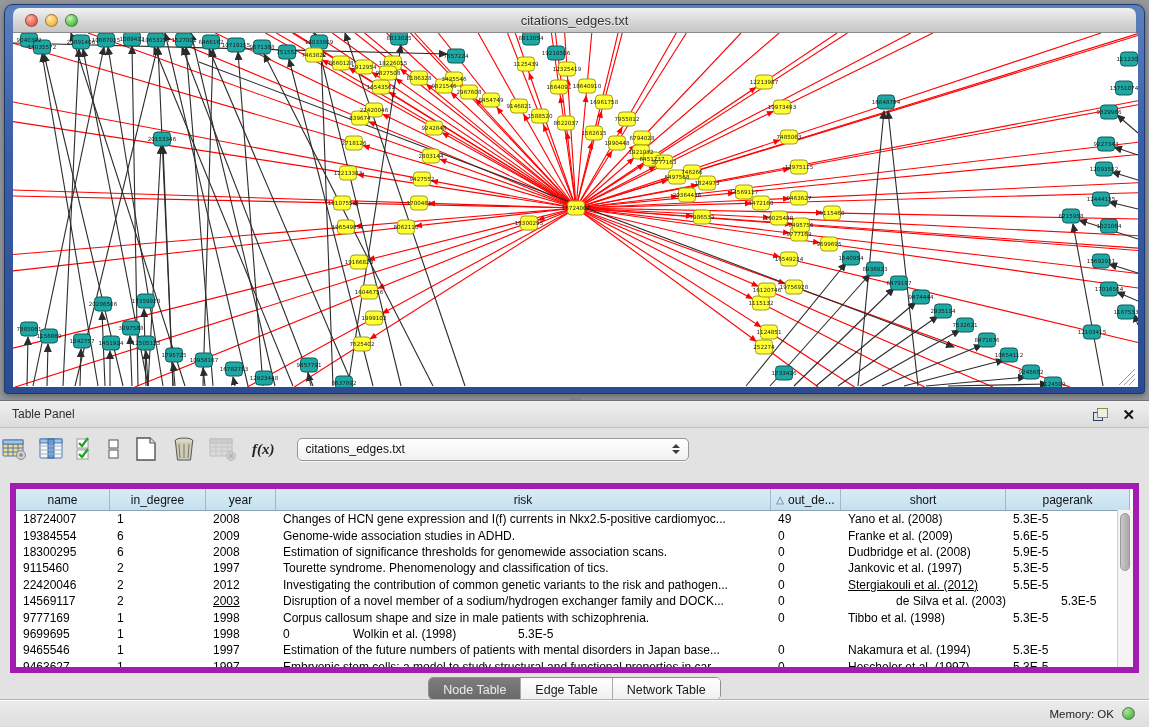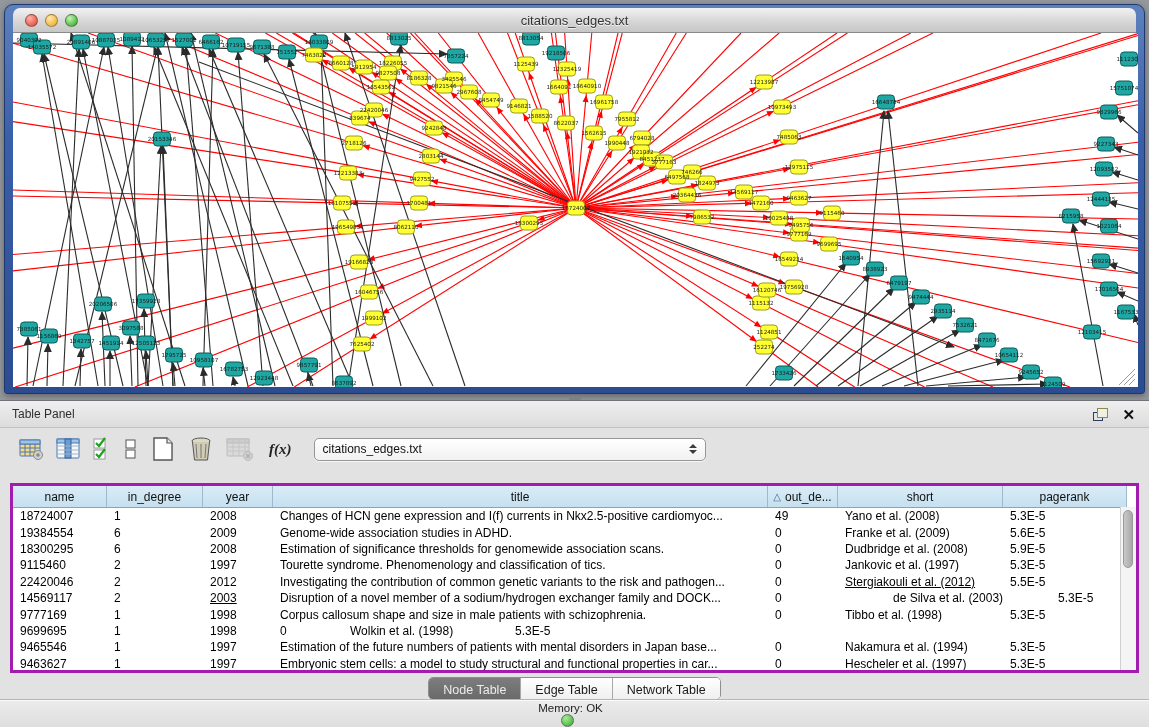--- a/index.html
+++ b/index.html
@@ -53,39 +53,39 @@
     background:linear-gradient(180deg,#efefef,#dcdcdc);
     border-bottom:1px solid #c2c2c2;
   }
   .panel-title{font-size:12px;color:#2e2e2e;margin-left:12px;}
   .panel-header-icons{margin-left:auto;display:flex;align-items:center;gap:14px;margin-right:14px;}
   .float-icon{position:relative;width:15px;height:13px;}
   .float-icon .sq1{position:absolute;left:0;bottom:0;width:8px;height:7px;border:1px solid #2d3e5a;}
   .float-icon .sq2{position:absolute;right:0;top:0;width:9px;height:8px;border:1px solid #8b8b4a;background:#efefe2;}
   .close-x{font-size:15px;font-weight:bold;color:#111;line-height:1;cursor:default;}
   
-  .toolbar{height:42px;display:flex;align-items:center;padding-left:18px;}
+  .toolbar{height:42px;display:flex;align-items:center;padding-left:1px;}
   .tb-icon{margin-right:10px;display:flex;align-items:center;justify-content:center;}
   .fx{font-family:"Liberation Serif",serif;font-style:italic;font-weight:bold;font-size:15px;color:#222;margin:0 8px 0 4px;}
   .combo{
     width:392px;height:23px;box-sizing:border-box;
     border:1px solid #979797;border-radius:5px;
     background:linear-gradient(180deg,#ffffff,#f1f1f1);
     display:flex;align-items:center;font-size:12px;color:#111;
     padding:0 8px;box-shadow:0 1px 0 rgba(255,255,255,.7);
   }
   .combo .label{flex:1;}
   .combo .arrows{display:flex;flex-direction:column;gap:2px;align-items:center;}
   .combo .arrows i{display:block;width:0;height:0;border-left:4px solid transparent;border-right:4px solid transparent;}
   .combo .arrows i.up{border-bottom:4px solid #3c3c3c;}
   .combo .arrows i.dn{border-top:4px solid #3c3c3c;}
   
   .table-wrap{
     position:absolute;left:10px;top:82px;width:1129px;height:190px;
-    box-sizing:border-box;background:#fff;border:3px solid #a21caf;
+    box-sizing:border-box;background:#fff;border:6px solid #a21caf;
     display:flex;flex-direction:column;overflow:hidden;
   }
   .thead{display:flex;height:21px;flex:none;border-bottom:1px solid #8ba3b5;}
   .th{
     box-sizing:border-box;height:100%;
     background:linear-gradient(180deg,#d9ecf7,#c6e0ef);
     border-right:1px solid #9eb9cb;
     font-size:12px;color:#111;display:flex;align-items:center;justify-content:center;
     overflow:hidden;white-space:nowrap;
   }
@@ -117,21 +117,21 @@
     padding:12px 14px;font-size:12.5px;display:flex;align-items:center;color:#1a1a1a;
     background:linear-gradient(180deg,#ffffff,#ededed);border-right:1px solid #a8a8a8;
   }
   .seg:last-child{border-right:none;}
   .seg.active{background:linear-gradient(180deg,#7d7d7d,#676767);color:#ececec;}
   
   .statusbar{
     position:absolute;left:0;bottom:0;width:100%;height:27px;
     background:linear-gradient(180deg,#ececec,#dedede);
     border-top:1px solid #b5b5b5;box-shadow:inset 0 1px 0 #fafafa;
-    display:flex;align-items:center;justify-content:flex-end;flex-direction:column;
+    display:flex;align-items:center;justify-content:flex-end;
   }
   .mem-label{font-size:11.5px;color:#222;margin-right:8px;}
   .mem-dot{
     width:13px;height:13px;border-radius:50%;margin-right:14px;
     background:radial-gradient(circle at 35% 30%,#a9e79b,#58c24e 65%,#3d9a34);
     border:1px solid #6a6a6a;box-sizing:border-box;
   }
 </style>
 </head>
 <body>
@@ -675,21 +675,21 @@
         <div class="th" style="width: 94px;">
           <span>name</span>
         </div>
         <div class="th" style="width: 96px;">
           <span>in_degree</span>
         </div>
         <div class="th" style="width: 70px;">
           <span>year</span>
         </div>
         <div class="th" style="width: 495px;">
-          <span>title</span>
+          <span>risk</span>
         </div>
         <div class="th" style="width: 70px;">
           <span class="sort">△</span>
           <span>out_de...</span>
         </div>
         <div class="th" style="width: 165px;">
           <span>short</span>
         </div>
         <div class="th" style="width: 124px;">
           <span>pagerank</span>

